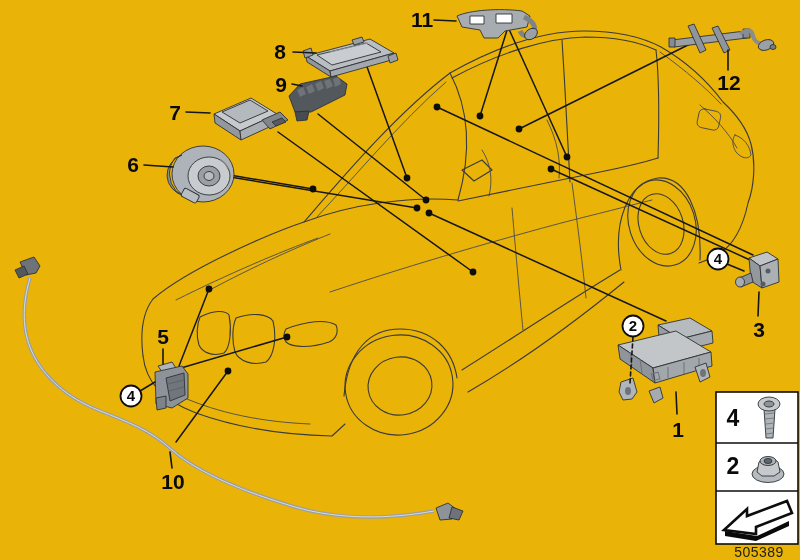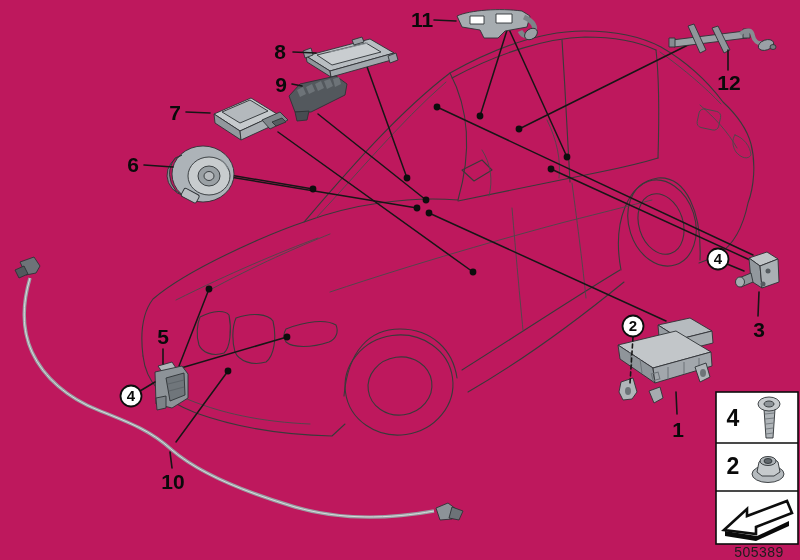--- a/index.html
+++ b/index.html
@@ -1,16 +1,16 @@
 <!DOCTYPE html>
 <html><head>
 <meta charset="utf-8">
 <style>
   html,body{margin:0;padding:0;background:#ffffff;}
-  .stage{position:relative;width:800px;height:560px;background:#be185d;overflow:hidden;
+  .stage{position:relative;width:800px;height:560px;background:#eab308;overflow:hidden;
          font-family:"Liberation Sans", sans-serif;}
   svg{display:block;}
   .carline{fill:none;stroke:#3a3a3a;stroke-width:1.1;stroke-linecap:round;stroke-linejoin:round;}
   .carline.thin{stroke-width:0.9;stroke:#4a4a4a;}
   .leader{stroke:#161616;stroke-width:1.5;stroke-linecap:round;fill:none;}
   .ldash{stroke:#161616;stroke-width:1.6;stroke-linecap:round;fill:none;}
   .dot{fill:#0d0d0d;stroke:none;}
   .plabel{font-family:"Liberation Sans", sans-serif;font-weight:bold;font-size:21px;fill:#0a0a0a;text-anchor:middle;}
   .clabel{font-family:"Liberation Sans", sans-serif;font-weight:bold;font-size:15px;fill:#0a0a0a;text-anchor:middle;}
   .legnum{font-family:"Liberation Sans", sans-serif;font-weight:bold;font-size:23px;fill:#0a0a0a;text-anchor:middle;}

